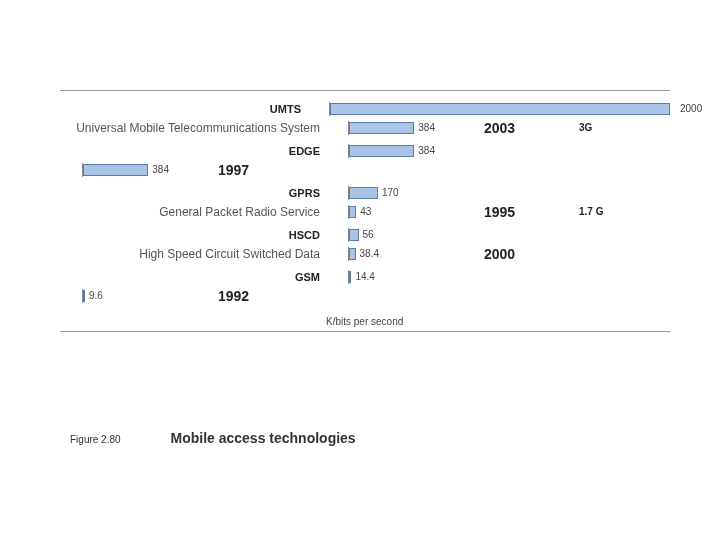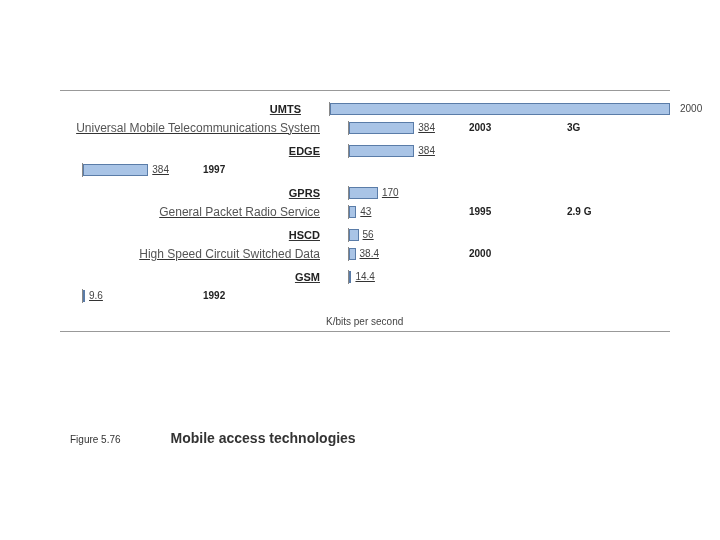--- a/index.html
+++ b/index.html
@@ -17,21 +17,20 @@
     top: 90px;
     width: 610px;
     border-top: 1px solid #999;
     border-bottom: 1px solid #999;
     padding: 8px 0 22px 0;
   }
   .row {
     display: flex;
     align-items: center;
     height: 19px;
-    text-decoration: underline;
   }
   .lbl {
     width: 260px;
     text-align: right;
     padding-right: 6px;
     font-size: 12px;
     color: #555;
     white-space: nowrap;
   }
   .lbl.big {
@@ -54,28 +53,28 @@
     border: 1px solid #5a7ca8;
     box-sizing: border-box;
   }
   .val {
     font-size: 10px;
     color: #444;
     margin-left: 4px;
   }
   .year {
     position: absolute;
-    left: 120px;
-    font-size: 10px;
+    left: 135px;
+    font-size: 14px;
     font-weight: bold;
     color: #222;
   }
   .gen {
     position: absolute;
-    left: 218px;
+    left: 230px;
     font-size: 10px;
     font-weight: bold;
     color: #222;
   }
   .axis-label {
     position: absolute;
     left: 266px;
     bottom: 4px;
     font-size: 10px;
     color: #444;
@@ -139,21 +138,21 @@
           <div class="bar" style="width: 28.9px;"></div>
           <div class="val">170</div>
         </div>
       </div>
       <div class="row">
         <div class="lbl">General Packet Radio Service</div>
         <div class="barcell">
           <div class="bar" style="width: 7.31px;"></div>
           <div class="val">43</div>
           <div class="year">1995</div>
-          <div class="gen">2.9 G</div>
+          <div class="gen">1.7 G</div>
         </div>
       </div>
       <div style="height: 4px;"></div>
       <div class="row">
         <div class="lbl big">HSCD</div>
         <div class="barcell">
           <div class="bar" style="width: 9.52px;"></div>
           <div class="val">56</div>
         </div>
       </div>
@@ -179,15 +178,15 @@
           <div class="val">9.6</div>
           <div class="year">1992</div>
         </div>
       </div>
       <div style="height: 4px;"></div>
     </div>
   <div class="axis-label">K/bits per second</div>
 </div>
 
 <div class="caption">
-  <span class="fignum">Figure 5.76</span>
+  <span class="fignum">Figure 2.80</span>
   <span class="figtitle">Mobile access technologies</span>
 </div>
 
 </body></html>

